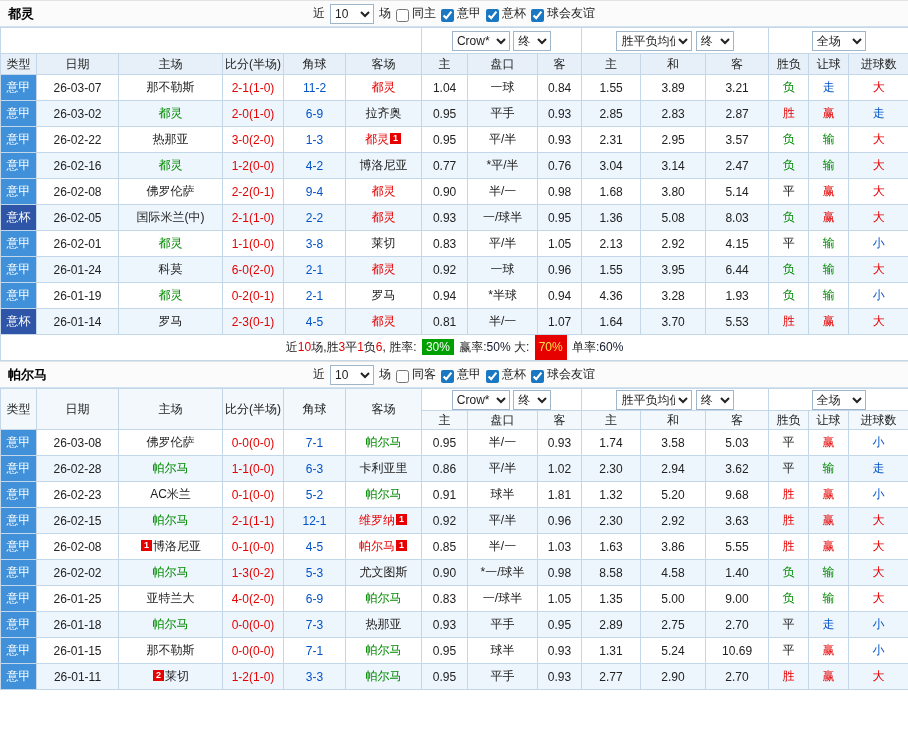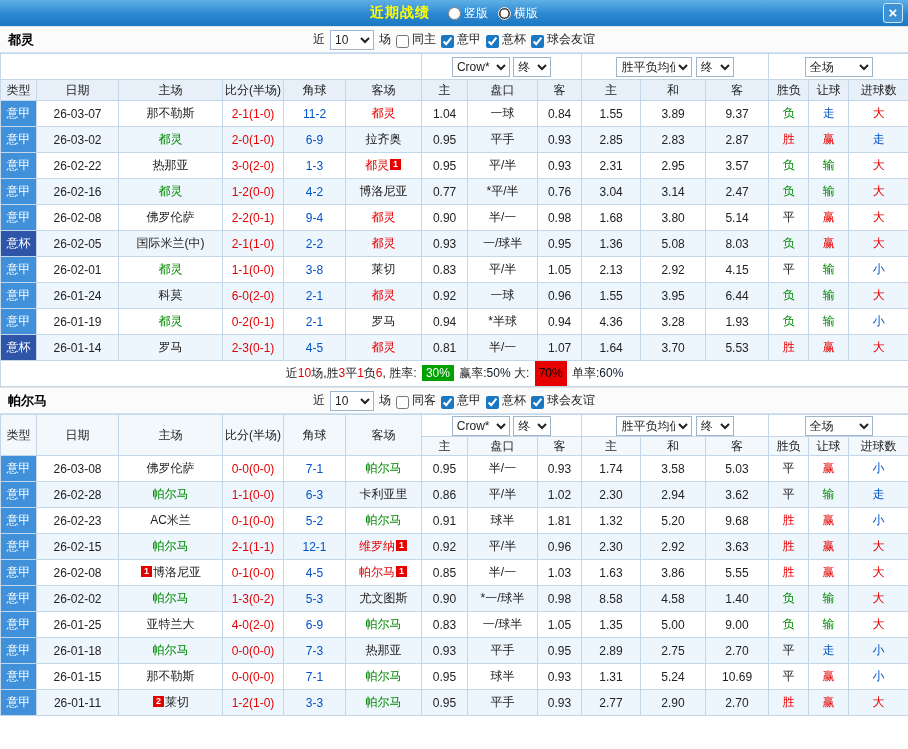--- a/index.html
+++ b/index.html
@@ -16,59 +16,47 @@
   .close-btn{position:absolute;right:5px;top:3px;width:20px;height:20px;line-height:17px;text-align:center;
              background:#3d92d6;border:1px solid #cfe6f7;border-radius:3px;color:#fff;font-size:15px;
              font-weight:bold;cursor:pointer}
   
   .section-head{height:27px;position:relative;display:flex;align-items:center;justify-content:center;
                 background:#fbfbfb;border-top:1px solid #e3e3e3;border-bottom:1px solid #d2e2ef}
   .team-name{position:absolute;left:8px;font-weight:bold;font-size:13px;color:#000}
   .filters{display:flex;align-items:center;gap:5px}
   .filters label{display:inline-flex;align-items:flex-end;gap:3px;cursor:pointer}
   select{font-size:12px;border:1px solid #9fb6ca;background:#fff;height:20px;color:#222}
-  .sel-count{width:44px}.sel-company{width:58px}.sel-final{width:38px}.sel-avg{width:76px}.sel-scope{width:68px}
+  .sel-count{width:44px}.sel-company{width:58px}.sel-final{width:38px}.sel-avg{width:76px}.sel-scope{width:54px}
   
   table.grid{border-collapse:collapse;table-layout:fixed;width:908px;text-align:center}
   .grid th,.grid td{border:1px solid #c3d7e8;padding:0;white-space:nowrap;overflow:hidden;
                     height:26px;font-weight:normal;font-size:12px}
   .grid .ctrl-row td{background:#fff}
   .sec1 .head-row th{background:#e7f0f9;height:21px}
   .sec2 thead th{background:#f2f8fc}
   .sec2 .ctrl-row td{height:22px}
   .sec2 .sub-head th{height:19px}
   tbody tr:nth-child(even){background:#eef6fd}
   td.t-league{background:#4090da;color:#fff}
   td.t-cup{background:#2e55a8;color:#fff}
   .c-red{color:#e60000}.c-green{color:#008a00}.c-blue{color:#0053c8}.c-black{color:#222}
   .rc{display:inline-block;width:11px;height:11px;line-height:11px;background:#e60000;color:#fff;
       font-size:9px;text-align:center;vertical-align:2px;margin:0 1px;font-weight:bold}
   .summary-cell{background:#fff;height:26px}
   .summary-cell .txt-red{color:#e60000}
   .summary-cell .txt-blue{color:#0f172a}
   .summary-cell .badge-green{background:#00a000;color:#fff;padding:1px 4px;margin:0 2px}
-  .summary-cell .badge-red{background:#e60000;color:#000000;padding:12px 4px;margin:8px 2px}
+  .summary-cell .badge-red{background:#e60000;color:#fde047;padding:12px 4px;margin:8px 2px}
 </style>
 </head>
 <body>
 
 <div class="app">
 
-  <div class="titlebar">
-    <span class="title">近期战绩</span>
-    <label>
-      <input type="radio" name="layout" style="">
-      <span>竖版</span>
-    </label>
-    <label>
-      <input type="radio" name="layout" checked="" style="">
-      <span>横版</span>
-    </label>
-    <div class="close-btn">×</div>
-  </div>
 
   <div class="section-head">
     <span class="team-name">都灵</span>
     <div class="filters">
       <span>近</span>
       <select class="sel-count"><option>10</option></select>
       <span>场</span>
       <label>
         <input type="checkbox" style="">
         <span>同主</span>
@@ -145,21 +133,21 @@
           <td>26-03-07</td>
           <td class="c-black">那不勒斯</td>
           <td class="c-red">2-1(1-0)</td>
           <td class="c-blue">11-2</td>
           <td class="c-red">都灵</td>
           <td>1.04</td>
           <td>一球</td>
           <td>0.84</td>
           <td>1.55</td>
           <td>3.89</td>
-          <td>9.37</td>
+          <td>3.21</td>
           <td class="c-green">负</td>
           <td class="c-blue">走</td>
           <td class="c-red">大</td>
         </tr>
         <tr>
           <td class="t-league">意甲</td>
           <td>26-03-02</td>
           <td class="c-green">都灵</td>
           <td class="c-red">2-0(1-0)</td>
           <td class="c-blue">6-9</td>

